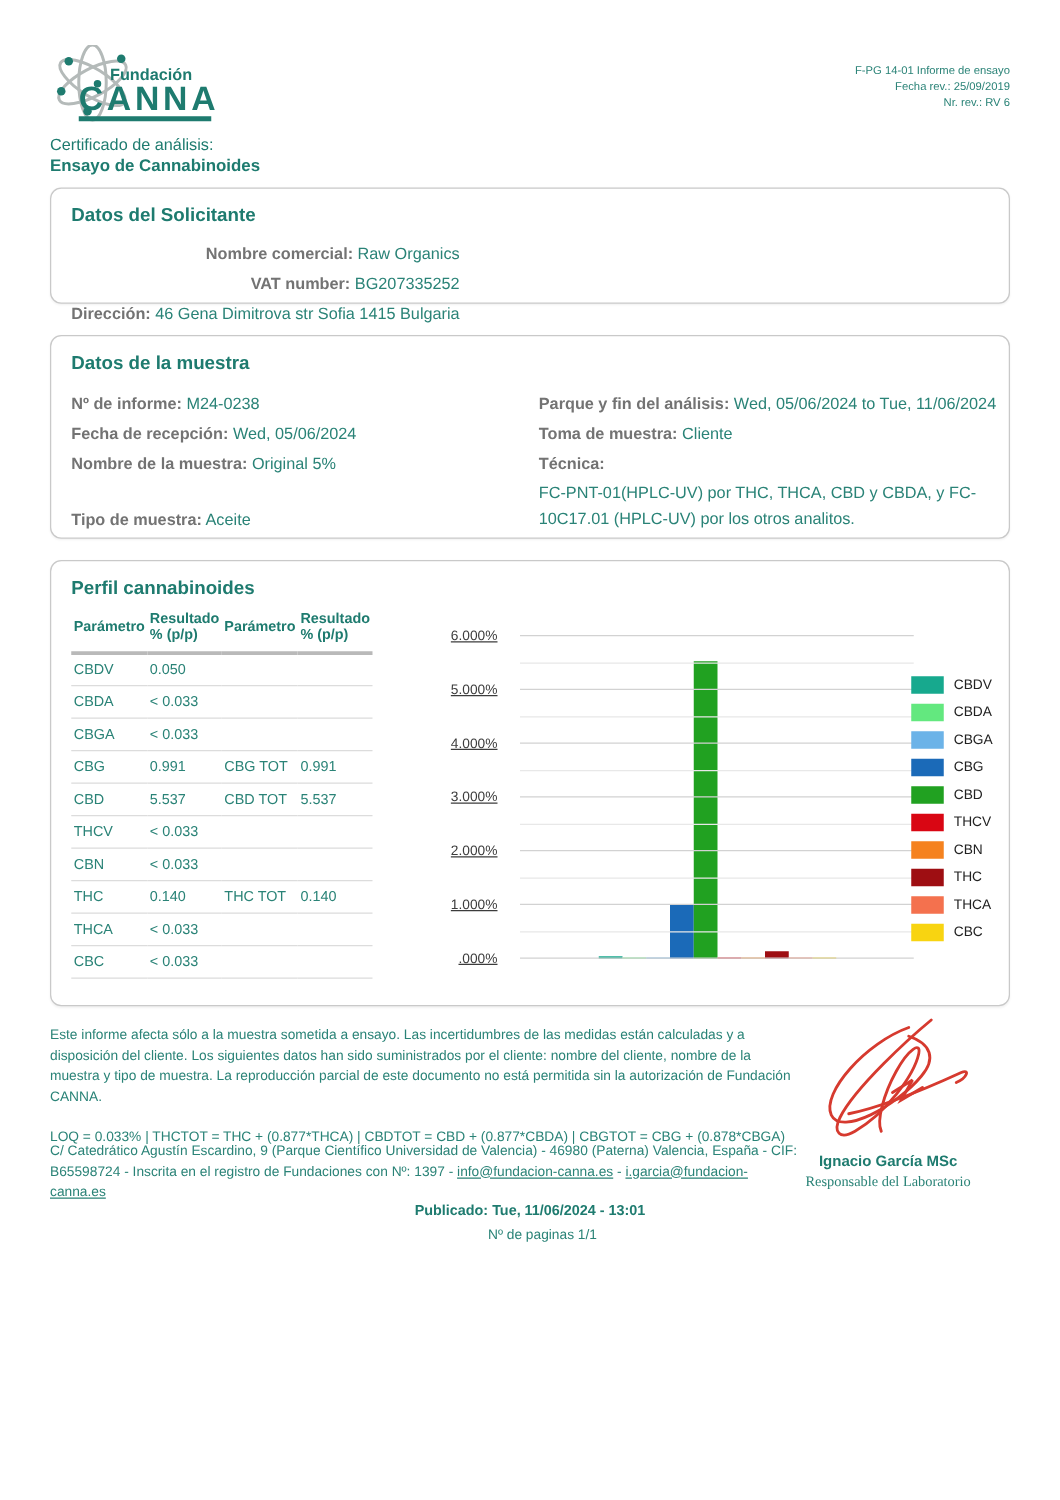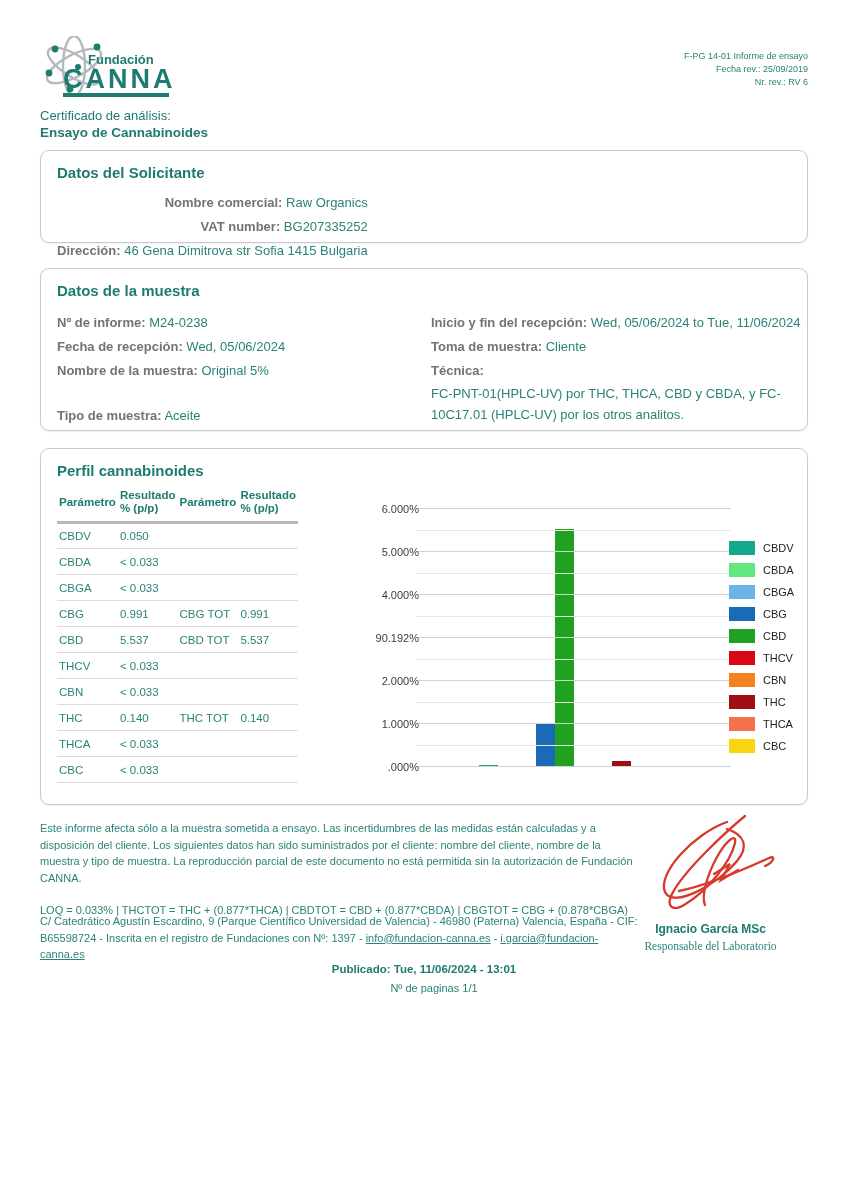--- a/index.html
+++ b/index.html
@@ -50,22 +50,22 @@
     font-size:11.5px; color:#2a8377; padding:0 2px; height:26px;
     border-bottom:1px solid #dcdcdc; vertical-align:middle; white-space:nowrap;
   }
   .pc-table col.c1 { width:56px; } .pc-table col.c2 { width:62px; }
   .pc-table col.c3 { width:64px; } .pc-table col.c4 { width:54px; }
 
   .chart-plot { position:absolute; left:375px; top:60px; width:315px; height:258px; }
   .gridline { position:absolute; left:0; right:0; height:1px; }
   .gridline.major { background:#d2d2d2; }
   .gridline.minor { background:#e8e8e8; }
-  .ytick { position:absolute; right:312px; width:60px; text-align:right;
-           font-size:11px; color:#3c3c3c; font-family:"Liberation Sans", sans-serif; }
+  .ytick { position:absolute; right:333px; width:60px; text-align:right;
+           font-size:11px; color:#3c3c3c; font-family:"Liberation Sans", sans-serif;text-decoration:underline; }
   .bars { position:absolute; left:0; right:0; bottom:0; display:flex;
           justify-content:center; align-items:flex-end; }
   .bar { width:19px; }
   .legend { position:absolute; left:688px; top:88px; }
   .legend-item { display:flex; align-items:center; height:22px; }
   .legend-swatch { width:26px; height:14px; margin-right:8px; }
   .legend-label { font-size:11px; color:#222; }
 
   
   .disclaimer { position:absolute; left:40px; top:820px; width:600px;
@@ -130,21 +130,21 @@
 
   <div class="box" id="box-muestra">
     <div class="box-title">Datos de la muestra</div>
     <div id="muestra-left">
         <div class="field"><b>Nº de informe:</b> <span>M24-0238</span></div>
         <div class="field"><b>Fecha de recepción:</b> <span>Wed, 05/06/2024</span></div>
         <div class="field"><b>Nombre de la muestra:</b> <span>Original 5%</span></div>
       </div>
     <div id="muestra-right">
       <div id="muestra-right-rows">
-          <div class="field"><b>Inicio y fin del recepción:</b> <span>Wed, 05/06/2024 to Tue, 11/06/2024</span></div>
+          <div class="field"><b>Parque y fin del análisis:</b> <span>Wed, 05/06/2024 to Tue, 11/06/2024</span></div>
           <div class="field"><b>Toma de muestra:</b> <span>Cliente</span></div>
           <div class="field"><b>Técnica:</b> <span></span></div>
         </div>
       <div id="tecnica-value">FC-PNT-01(HPLC-UV) por THC, THCA, CBD y CBDA, y FC-10C17.01 (HPLC-UV) por los otros analitos.</div>
     </div>
     <div id="muestra-tipo" class="field">
       <b>Tipo de muestra:</b>
       <span>Aceite</span>
     </div>
   </div>
@@ -253,21 +253,21 @@
         <div class="gridline major" style="bottom: 129px;"></div>
         <div class="gridline minor" style="bottom: 150.5px;"></div>
         <div class="gridline major" style="bottom: 172px;"></div>
         <div class="gridline minor" style="bottom: 193.5px;"></div>
         <div class="gridline major" style="bottom: 215px;"></div>
         <div class="gridline minor" style="bottom: 236.5px;"></div>
         <div class="gridline major" style="bottom: 258px;"></div>
         <div class="ytick" style="bottom: 252px;">6.000%</div>
         <div class="ytick" style="bottom: 209px;">5.000%</div>
         <div class="ytick" style="bottom: 166px;">4.000%</div>
-        <div class="ytick" style="bottom: 123px;">90.192%</div>
+        <div class="ytick" style="bottom: 123px;">3.000%</div>
         <div class="ytick" style="bottom: 80px;">2.000%</div>
         <div class="ytick" style="bottom: 37px;">1.000%</div>
         <div class="ytick" style="bottom: -6px;">.000%</div>
       </div>
     <div class="legend" id="chart-legend">
         <div class="legend-item">
           <span class="legend-swatch" style="background: rgb(23, 169, 142);"></span>
           <span class="legend-label">CBDV</span>
         </div>
         <div class="legend-item">

